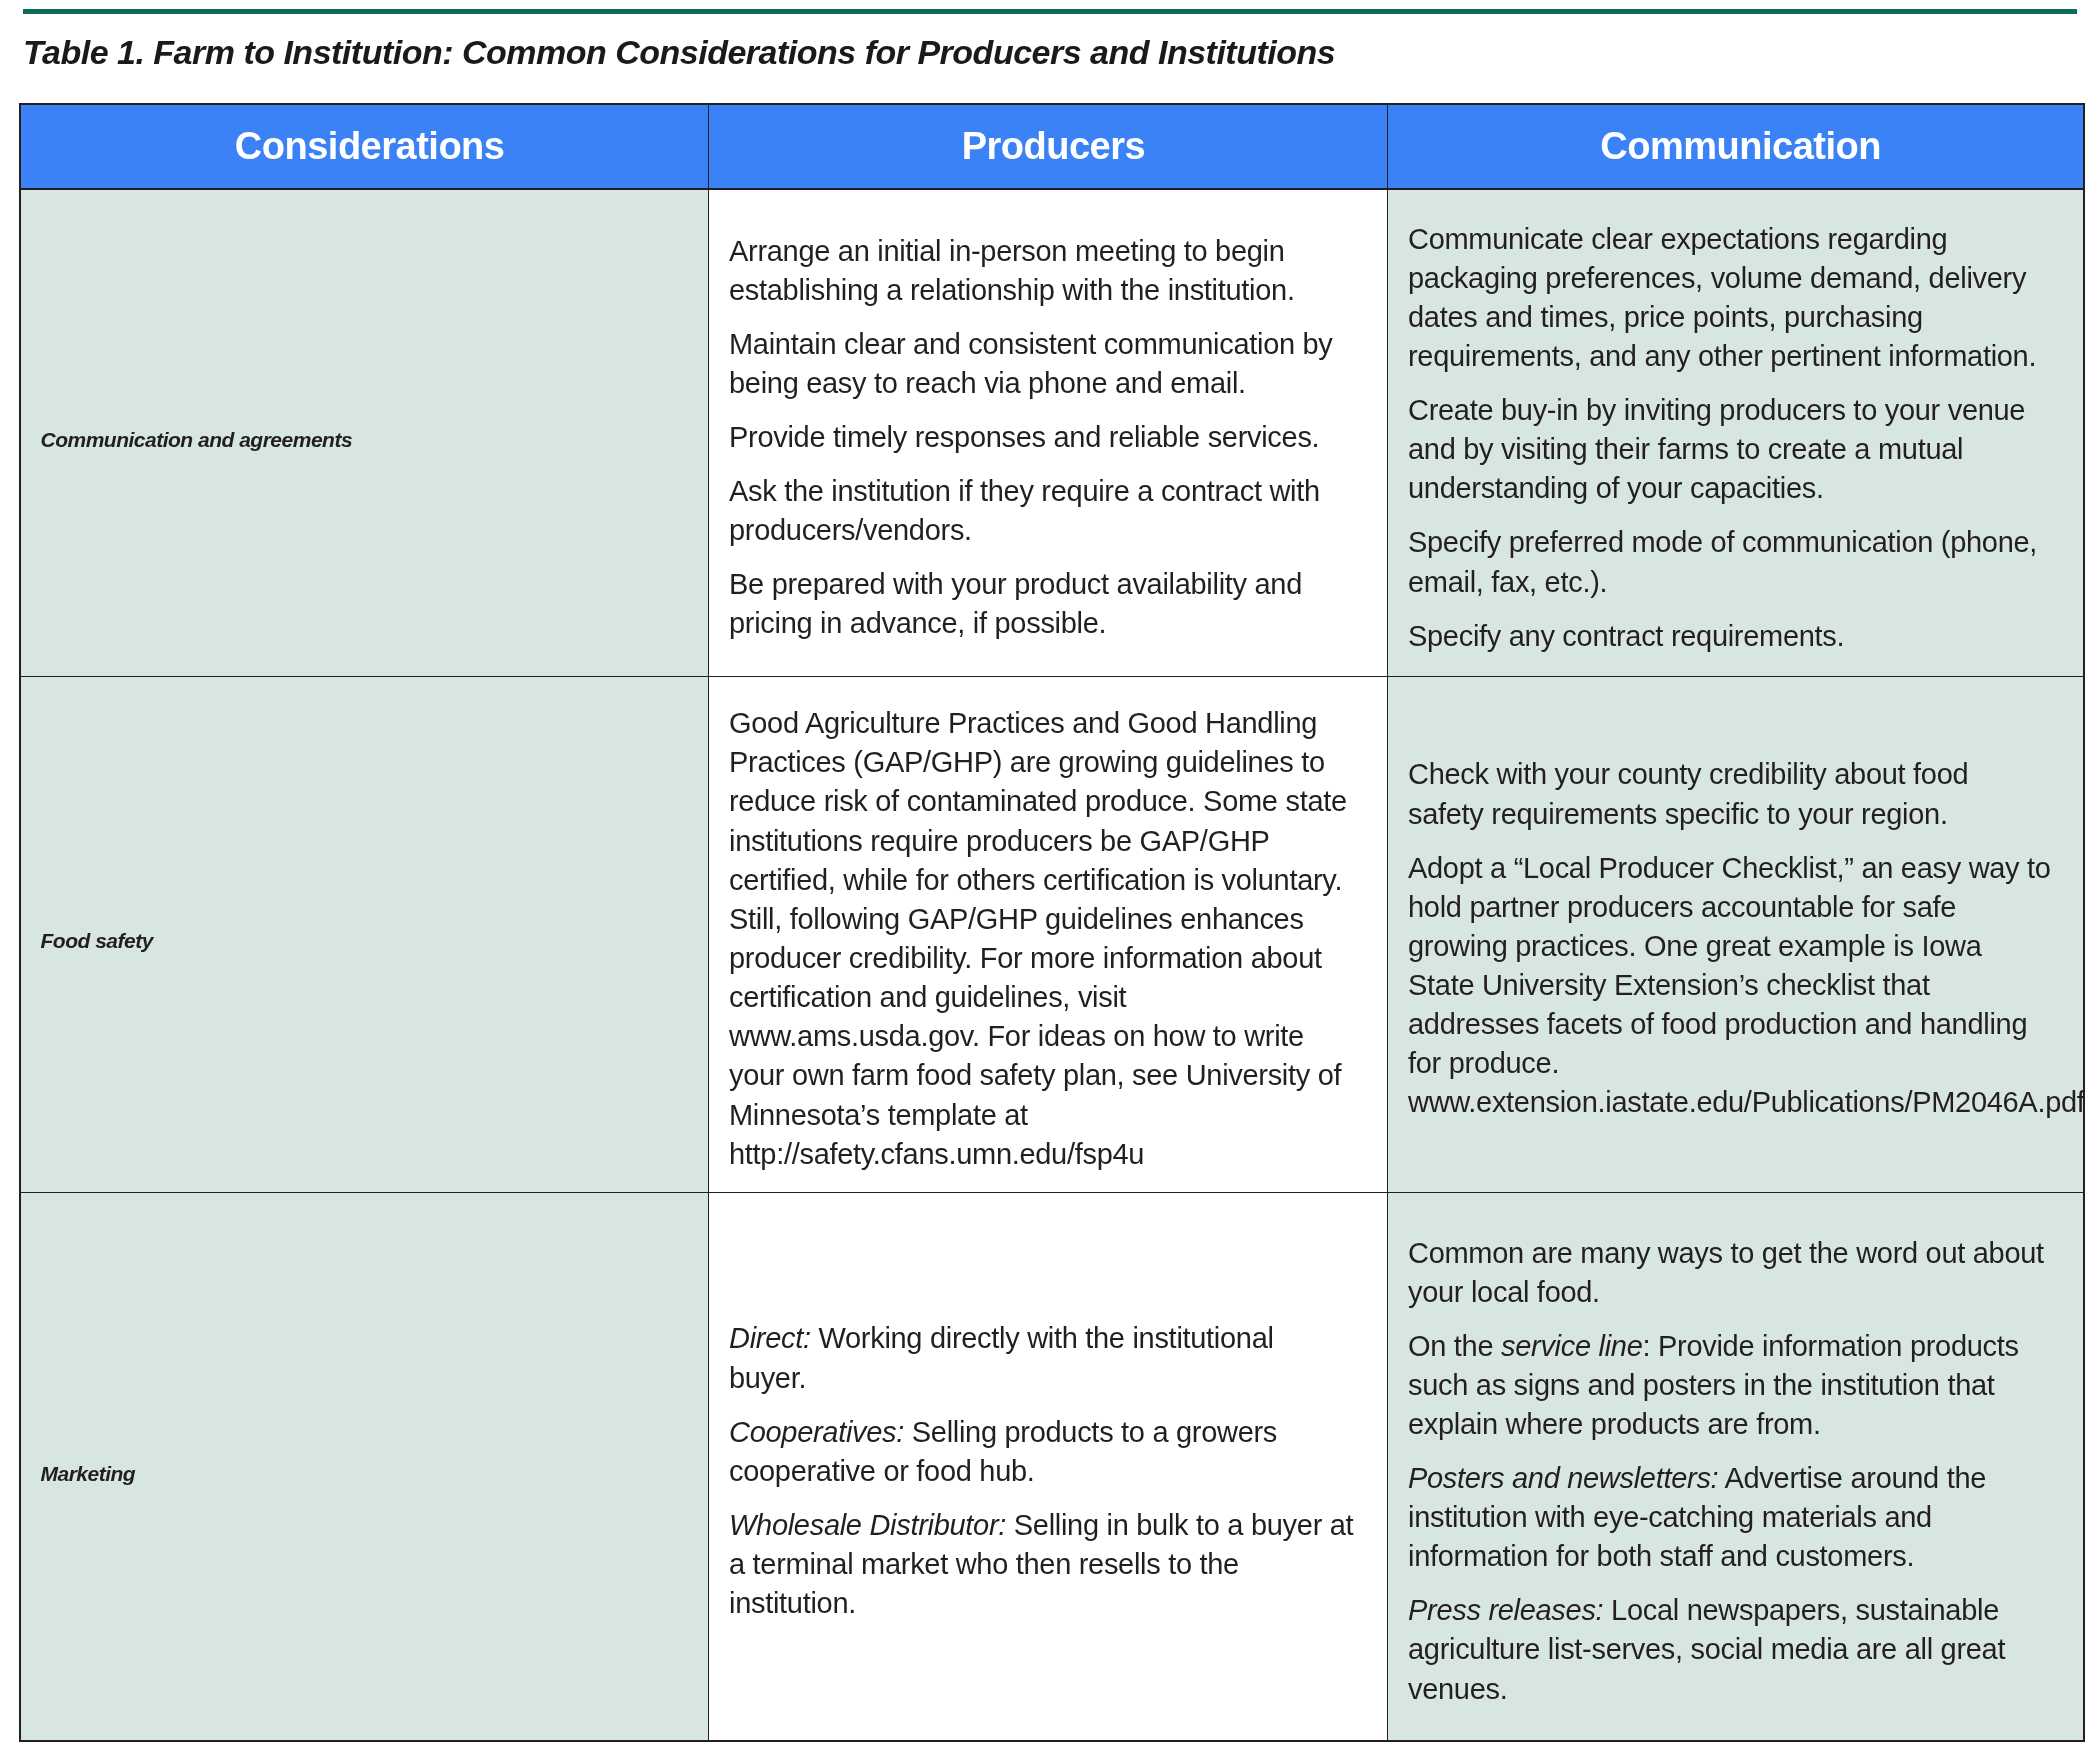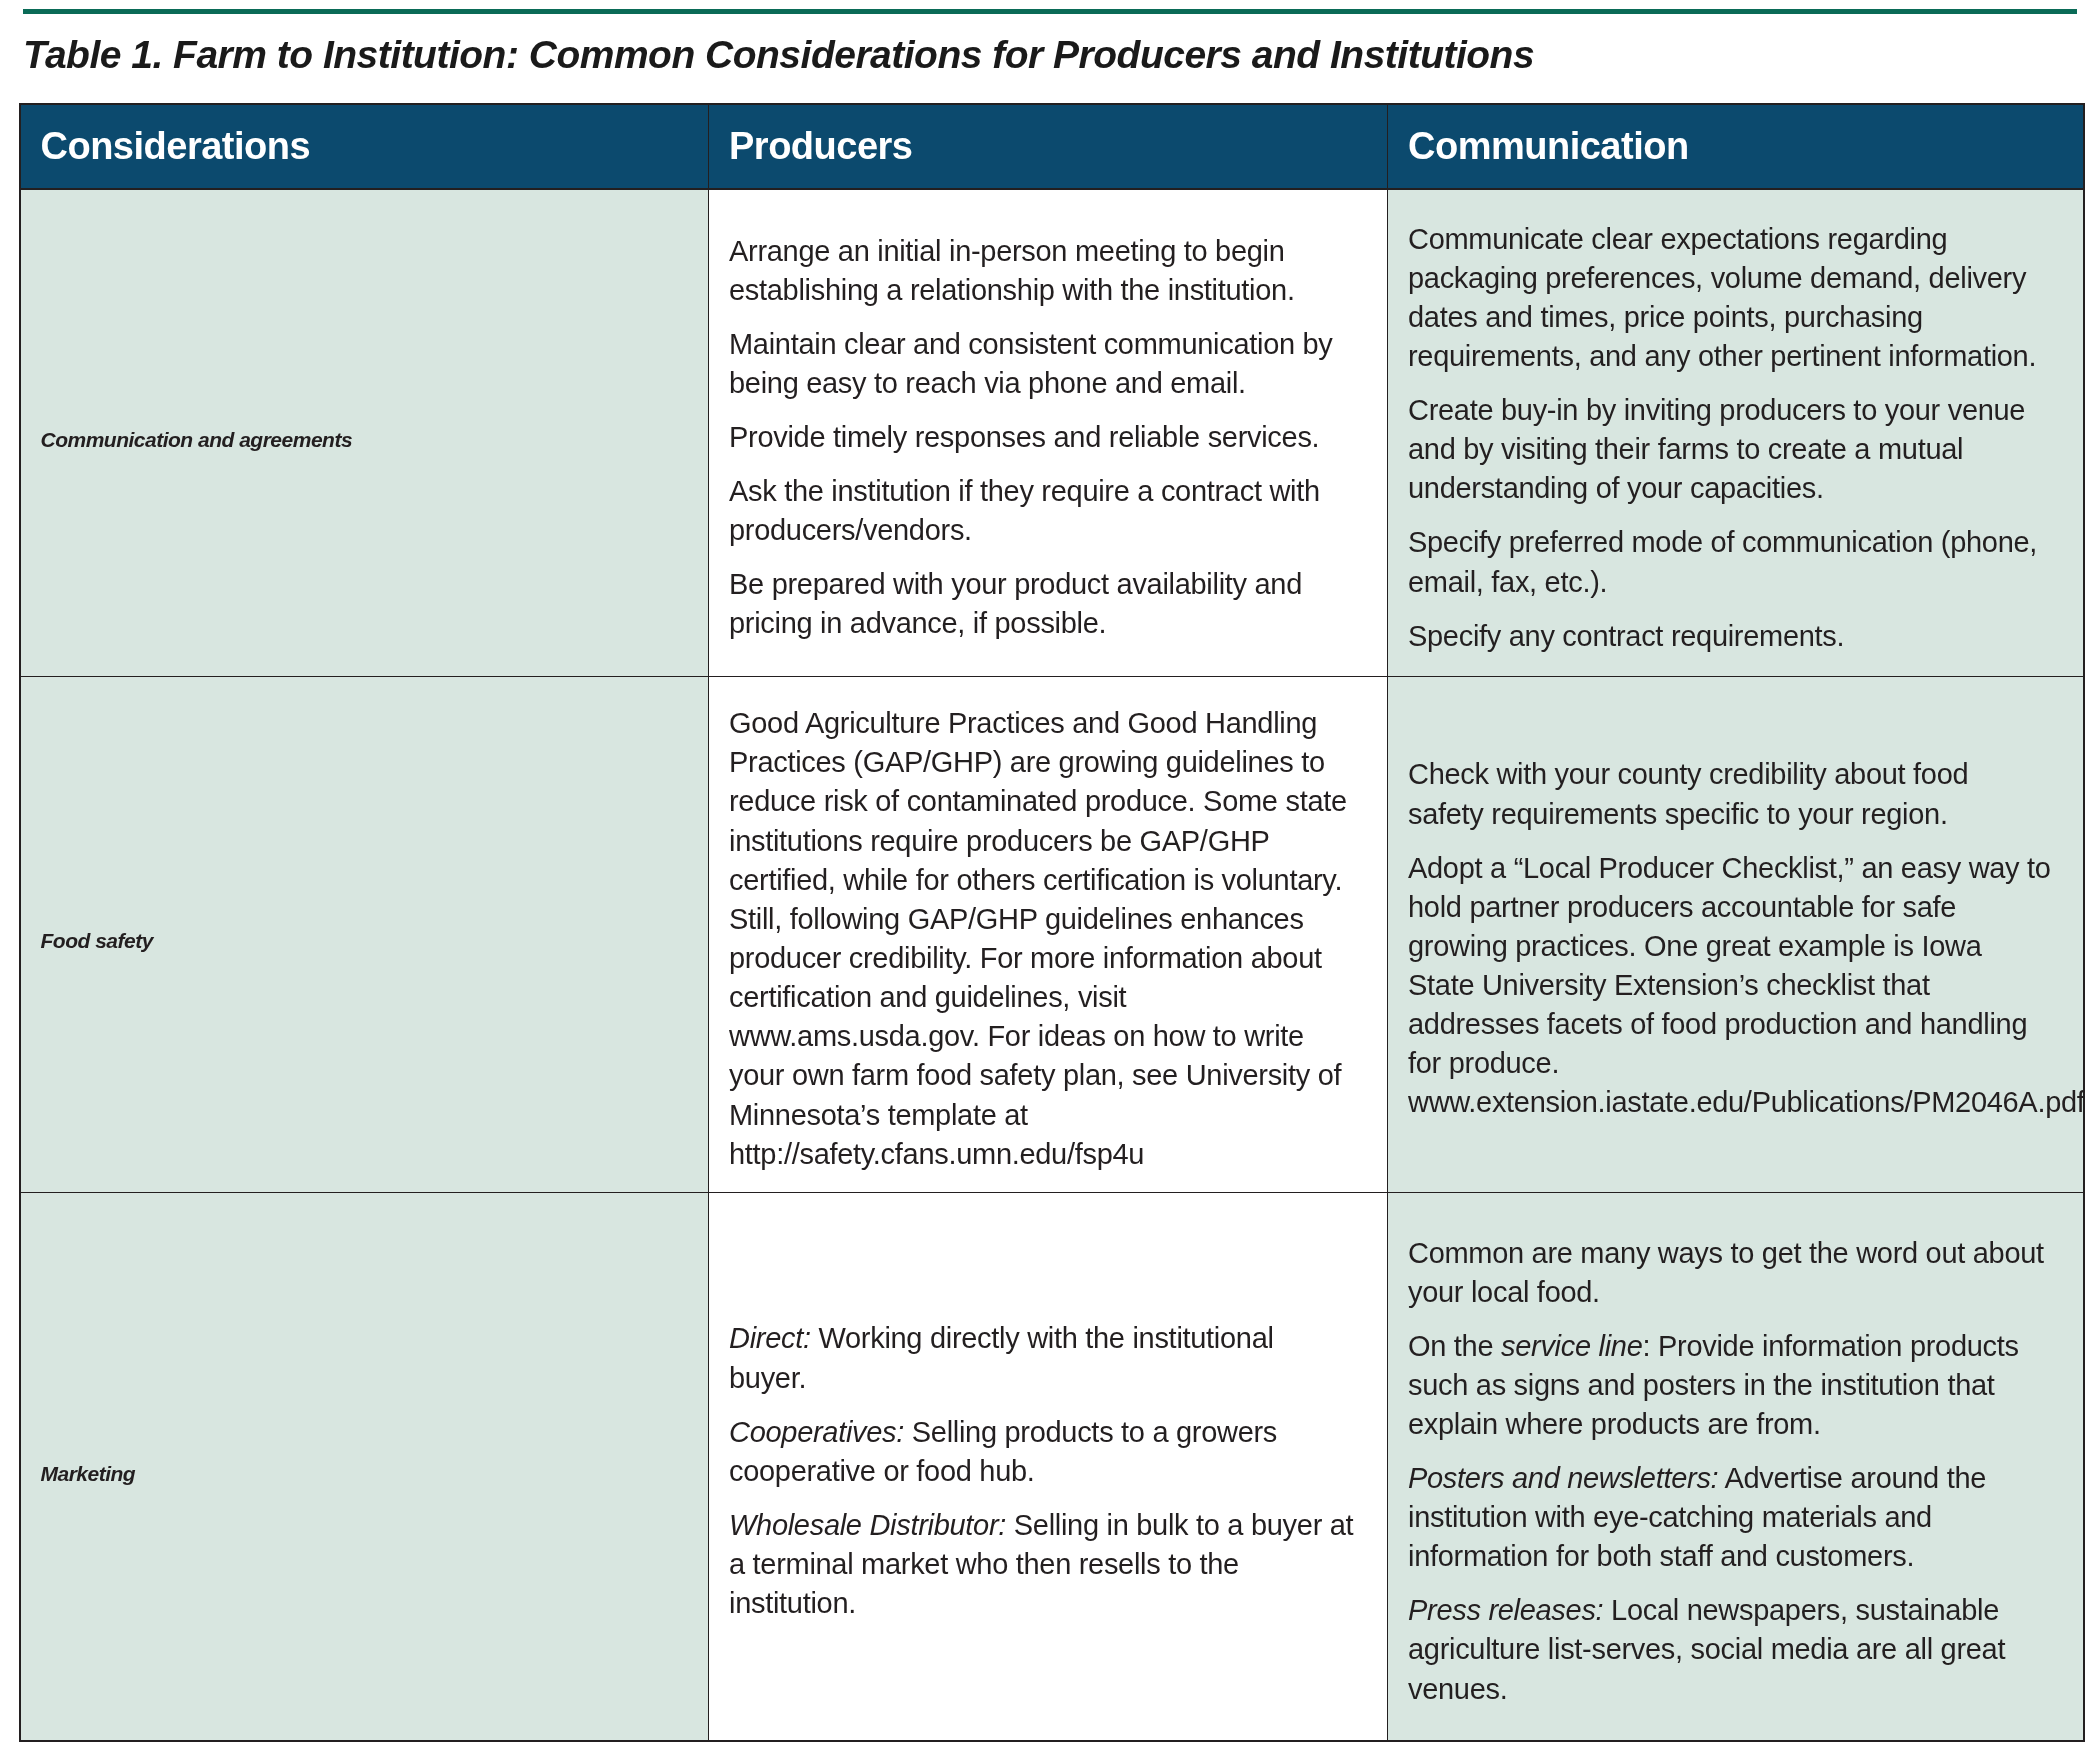--- a/index.html
+++ b/index.html
@@ -24,45 +24,45 @@
     right: 23px;
     top: 9.2px;
     height: 4.6px;
     background: #0a6b57;
   }
   .table-title {
     position: absolute;
     left: 23px;
     top: 33px;
     margin: 0;
-    font-size: 39px;
+    font-size: 34px;
     font-weight: bold;
     font-style: italic;
     color: #1a1a1a;
     letter-spacing: -0.5px;
     white-space: nowrap;
   }
   table.farm-table {
     position: absolute;
     left: 18.5px;
     top: 103px;
     width: 2064px;
     border-collapse: collapse;
     table-layout: fixed;
     border: 2.8px solid #231f20;
   }
   .farm-table col.c1 { width: 689px; }
   .farm-table col.c2 { width: 679px; }
   .farm-table col.c3 { width: 696px; }
   .farm-table th {
-    background: #0c4a6e;
+    background: #3b82f6;
     color: #ffffff;
     font-size: 38px;
     font-weight: bold;
-    text-align: left;
+    text-align: center;
     vertical-align: middle;
     height: 83px;
     padding: 0 9.2px 0 20px;
     border: 1.8px solid #231f20;
     border-bottom: 2.8px solid #231f20;
     letter-spacing: -0.5px;
   }
   .farm-table td {
     border: 1.8px solid #231f20;
     vertical-align: middle;

